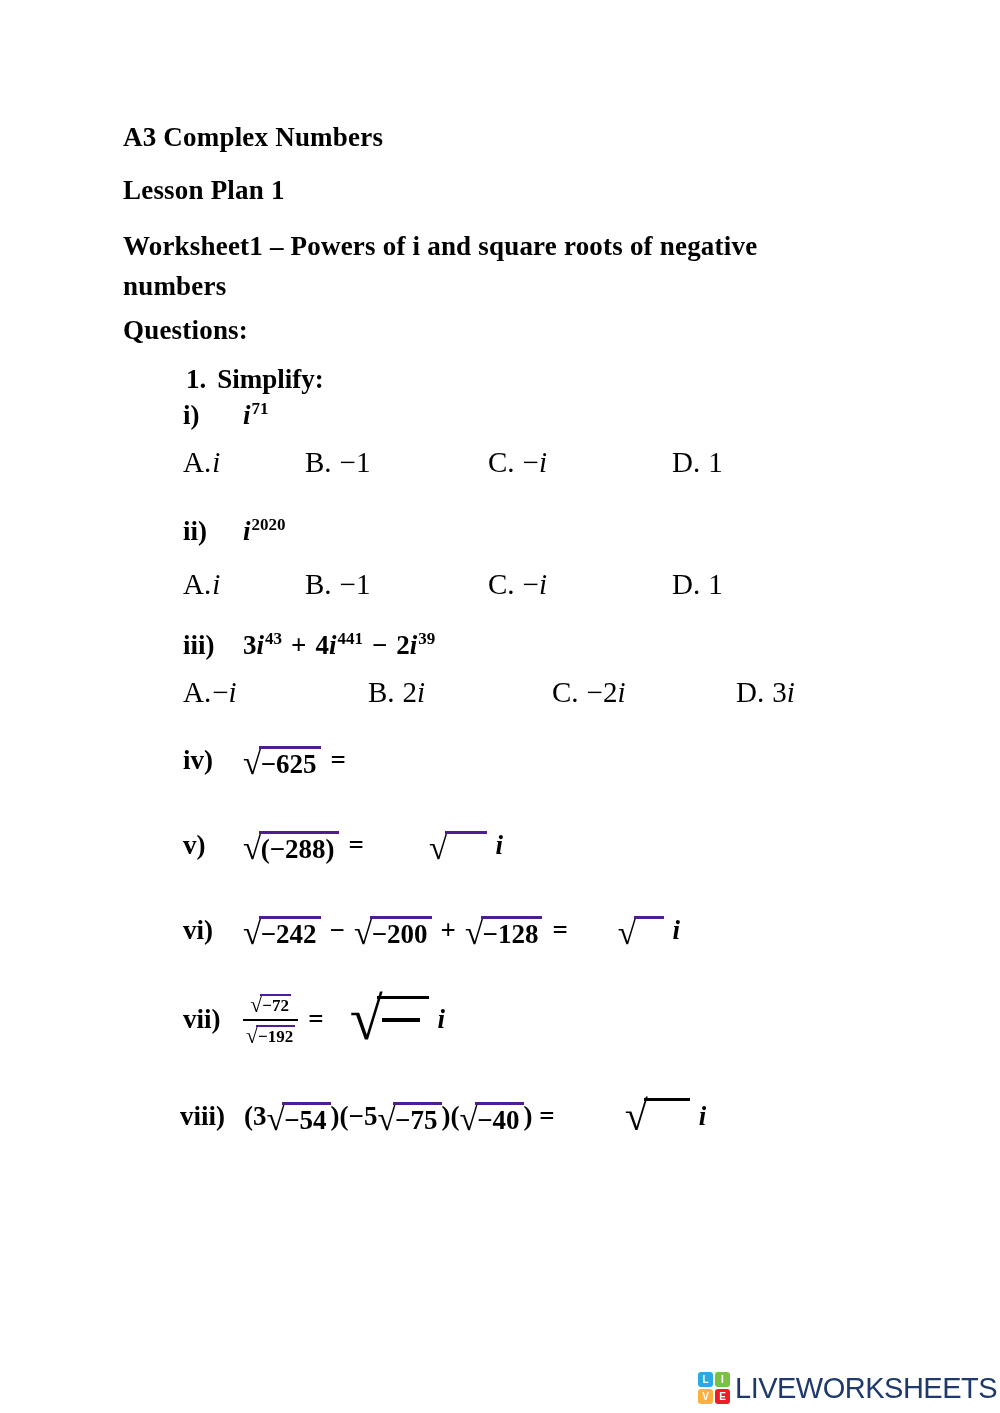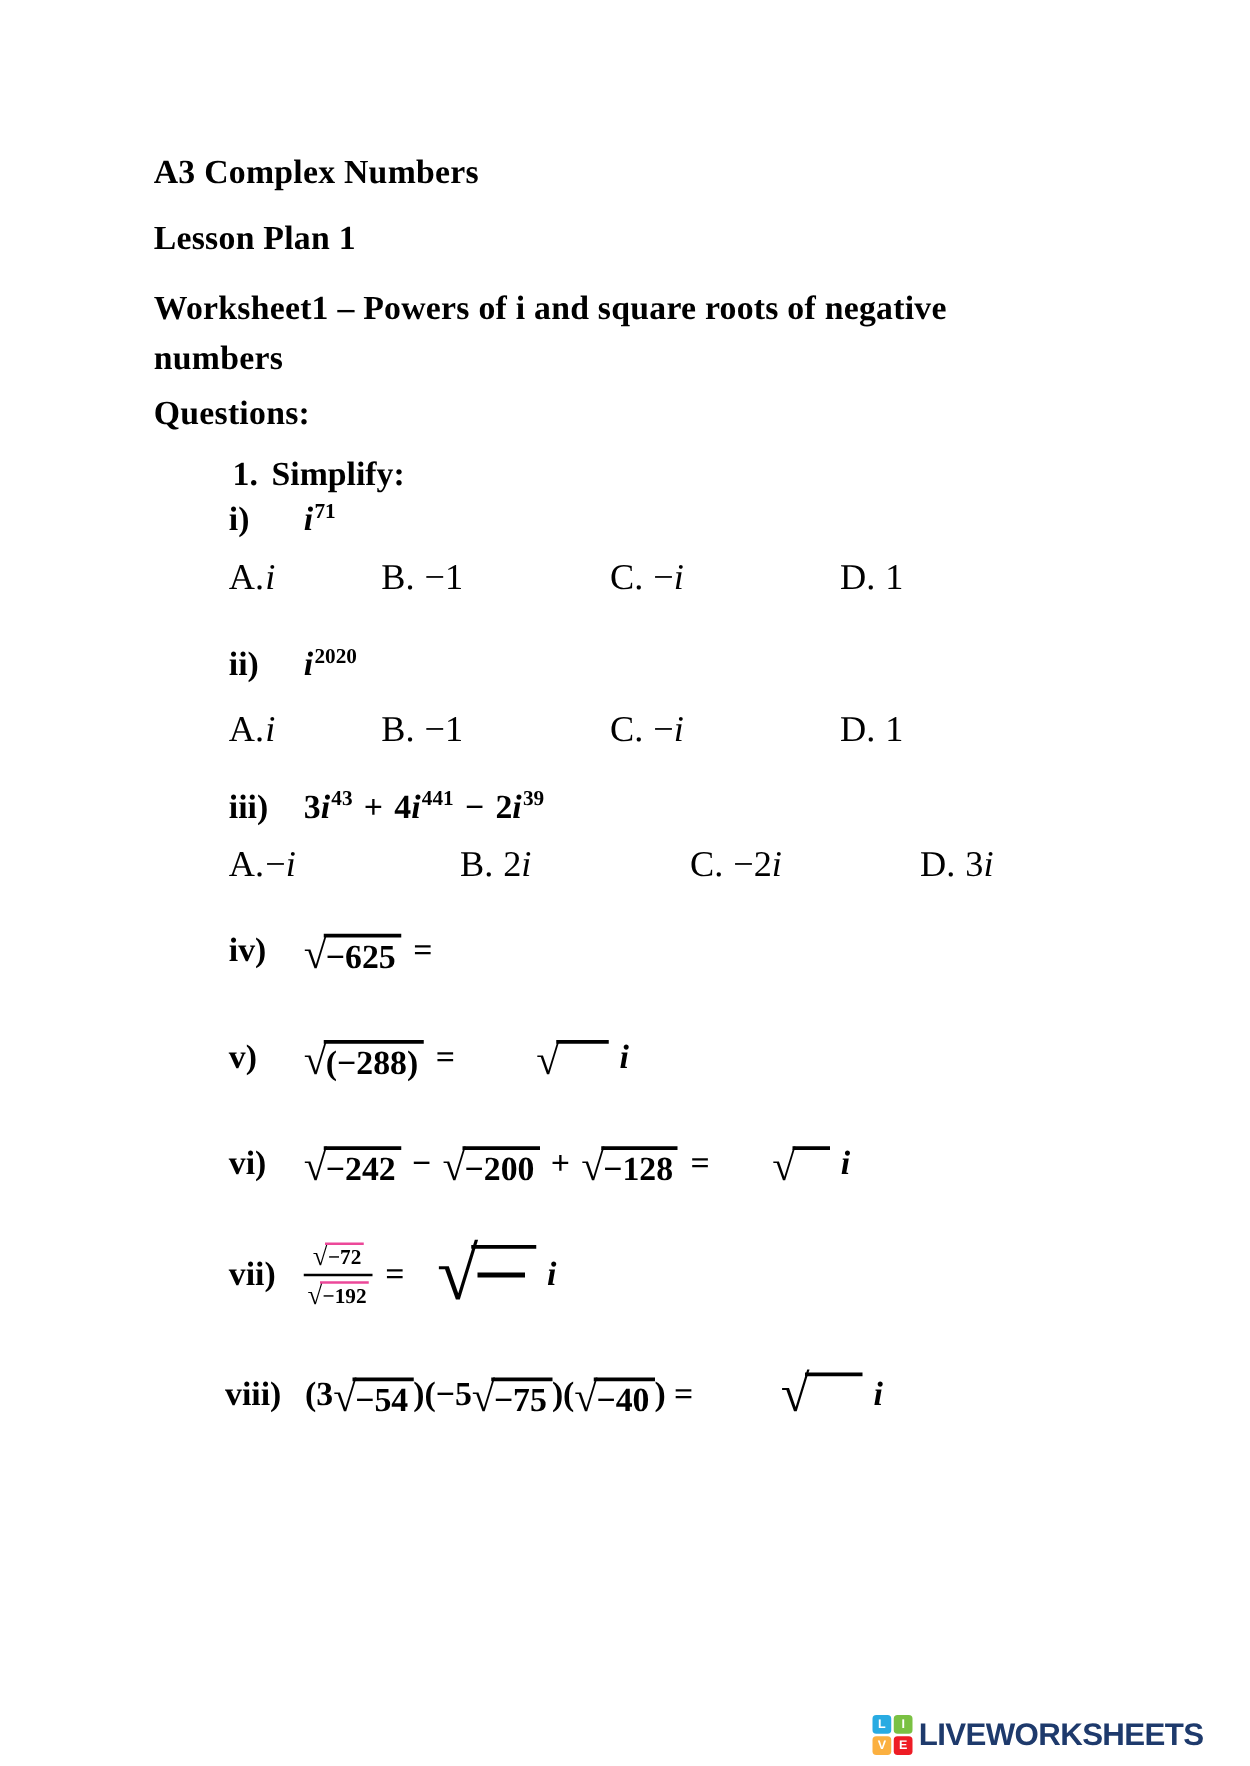--- a/index.html
+++ b/index.html
@@ -28,45 +28,45 @@
   
   .opts { position:absolute; left:183px; font-size:29px; font-weight:400; white-space:nowrap; }
   .opt { display:inline-block; }
   .opt .k { margin-right:8px; }
   .opt.nogap .k { margin-right:1px; }
   .opt .it { font-style:italic; }
   .w122{width:122px} .w183{width:183px} .w184{width:184px} .w185{width:185px}
   
   .sqrt { display:inline-flex; align-items:flex-start; vertical-align:-5px; white-space:nowrap; }
   .sqrt .sg { font-weight:700; font-size:34px; line-height:33px; }
-  .sqrt .cd { font-weight:700; border-top:3px solid #000000; line-height:30px; padding:0 4px 0 2px; margin-left:-3px; }
+  .sqrt .cd { font-weight:700; border-top:3px solid #4c1d95; line-height:30px; padding:0 4px 0 2px; margin-left:-3px; }
   .cd-blank { height:27px; padding:0 !important; }
   .bw42{width:42px} .bw30{width:30px} .bw46{width:46px}
   .gap65{margin-left:65px} .gap50{margin-left:50px} .gap70{margin-left:70px}
   .sqrt.v8 .sg { font-size:42px; line-height:37px; }
   .sqrt.v8 .cd { border-top:3.5px solid #000; height:30px; margin-left:-4px; }
   
   .viirow { display:flex; align-items:center; }
   .frac { display:inline-flex; flex-direction:column; align-items:center; font-size:17px; line-height:1; vertical-align:middle; }
   .frac .num { padding:2px 3px 4px; }
   .frac .den { border-top:2.5px solid #000; padding:4px 3px 1px; }
   .frac .sqrt { vertical-align:0; }
   .frac .sqrt .sg { font-size:22px; line-height:21px; }
-  .frac .sqrt .cd { border-top:2px solid #ec4899; line-height:19px; padding:0 2px; margin-left:-2px; }
+  .frac .sqrt .cd { border-top:2px solid #4c1d95; line-height:19px; padding:0 2px; margin-left:-2px; }
   
   .bigroot { display:inline-flex; align-items:flex-start; margin-left:26px; }
   .bigroot .sg { font-weight:700; font-size:60px; line-height:47px; }
   .bigroot .cd { border-top:3.5px solid #000; width:52px; height:42px; margin-left:-6px; position:relative; }
   .bigroot .cd::after { content:""; position:absolute; left:5px; top:19px; width:38px; height:3.5px; background:#000; }
   
   .logo { position:absolute; left:698px; top:1372px; display:flex; align-items:center; text-decoration:none; cursor:pointer; }
   .lgrid { display:grid; grid-template-columns:15px 15px; grid-auto-rows:15px; gap:2px; margin-right:5px; }
   .lcell { display:flex; align-items:center; justify-content:center; border-radius:3px;
            color:#fff; font-family:"Liberation Sans","DejaVu Sans",sans-serif; font-weight:700; font-size:10px; line-height:1; }
-  .ltext { font-family:"Liberation Sans","DejaVu Sans",sans-serif; font-weight:700; font-size:25px; letter-spacing:-0.5px; line-height:1; }
+  .ltext { font-family:"Liberation Sans","DejaVu Sans",sans-serif; font-weight:400; font-size:29px; letter-spacing:-0.5px; line-height:1; }
 </style>
 </head>
 <body>
 
 <div class="sheet">
 
   <div class="h" style="top:121px">A3 Complex Numbers</div>
   <div class="h" style="top:174px">Lesson Plan 1</div>
   <div class="h h2line" style="top:226px">
     <span class="sub">Worksheet1 – Powers of i and square roots of negative</span>

